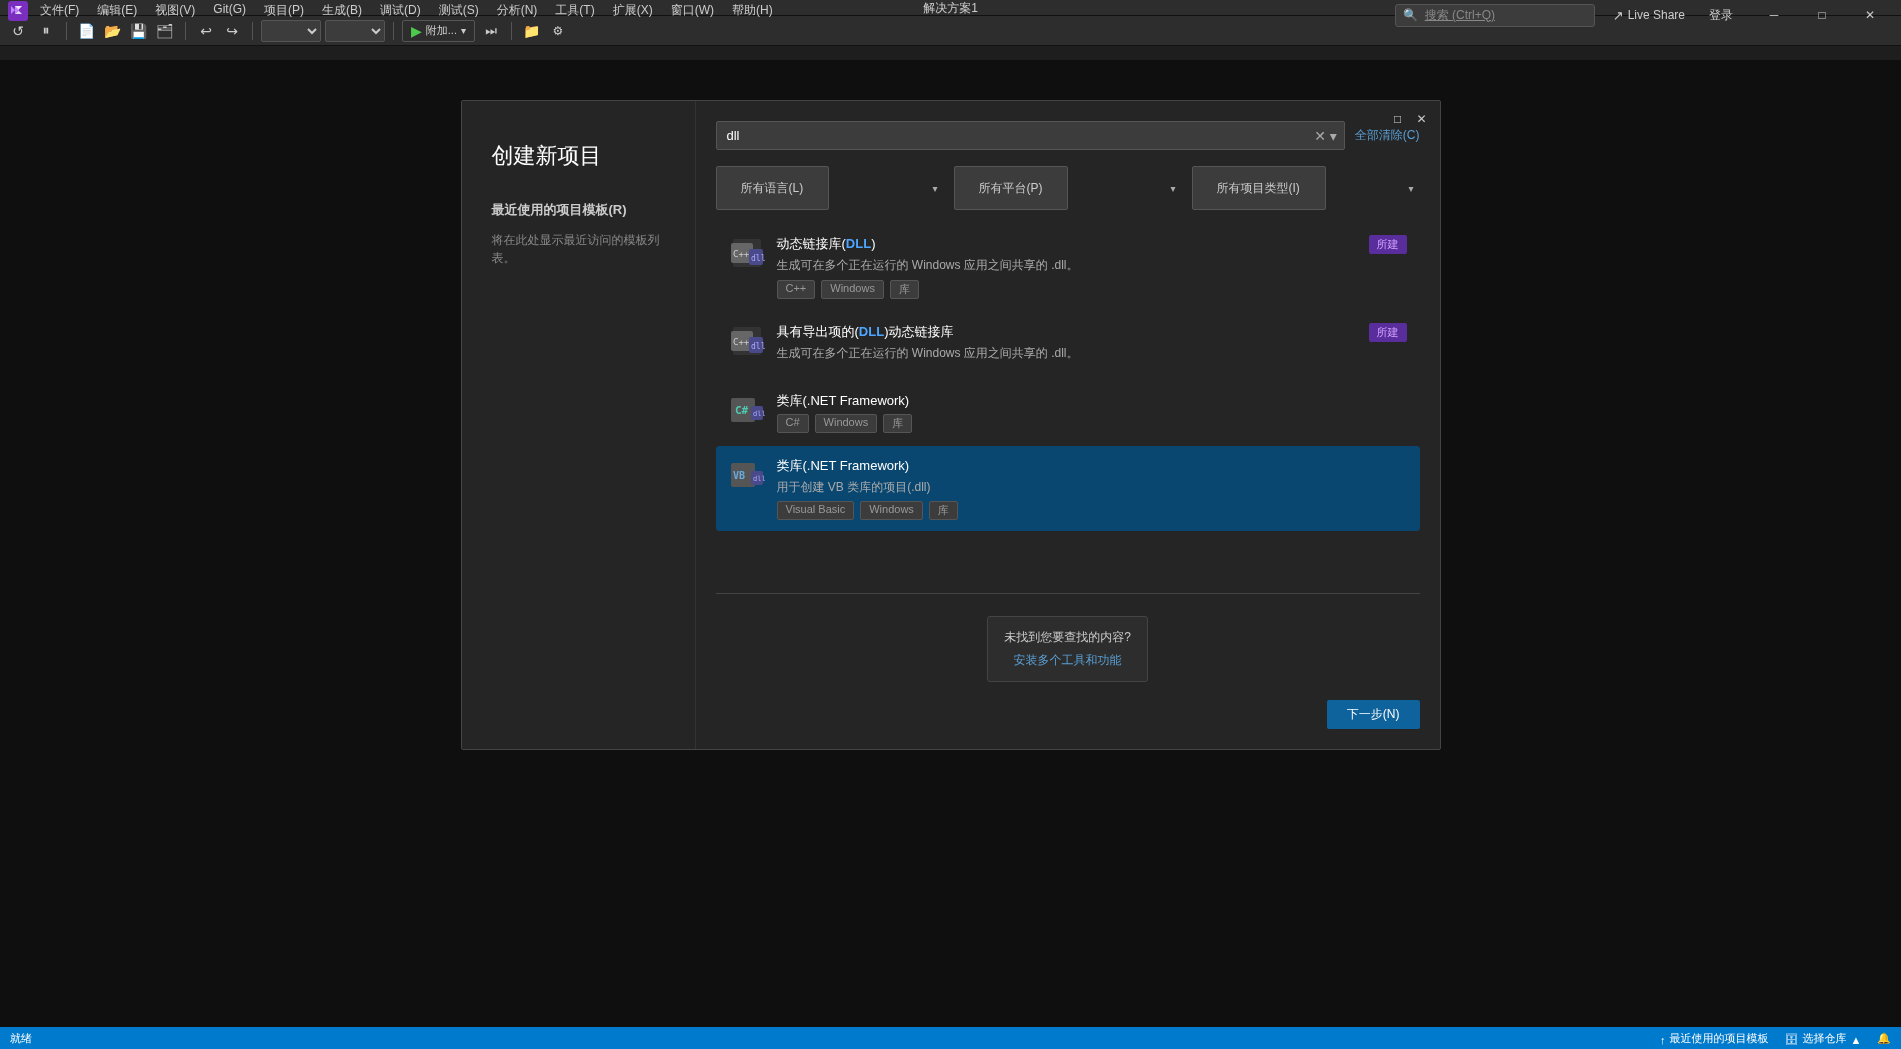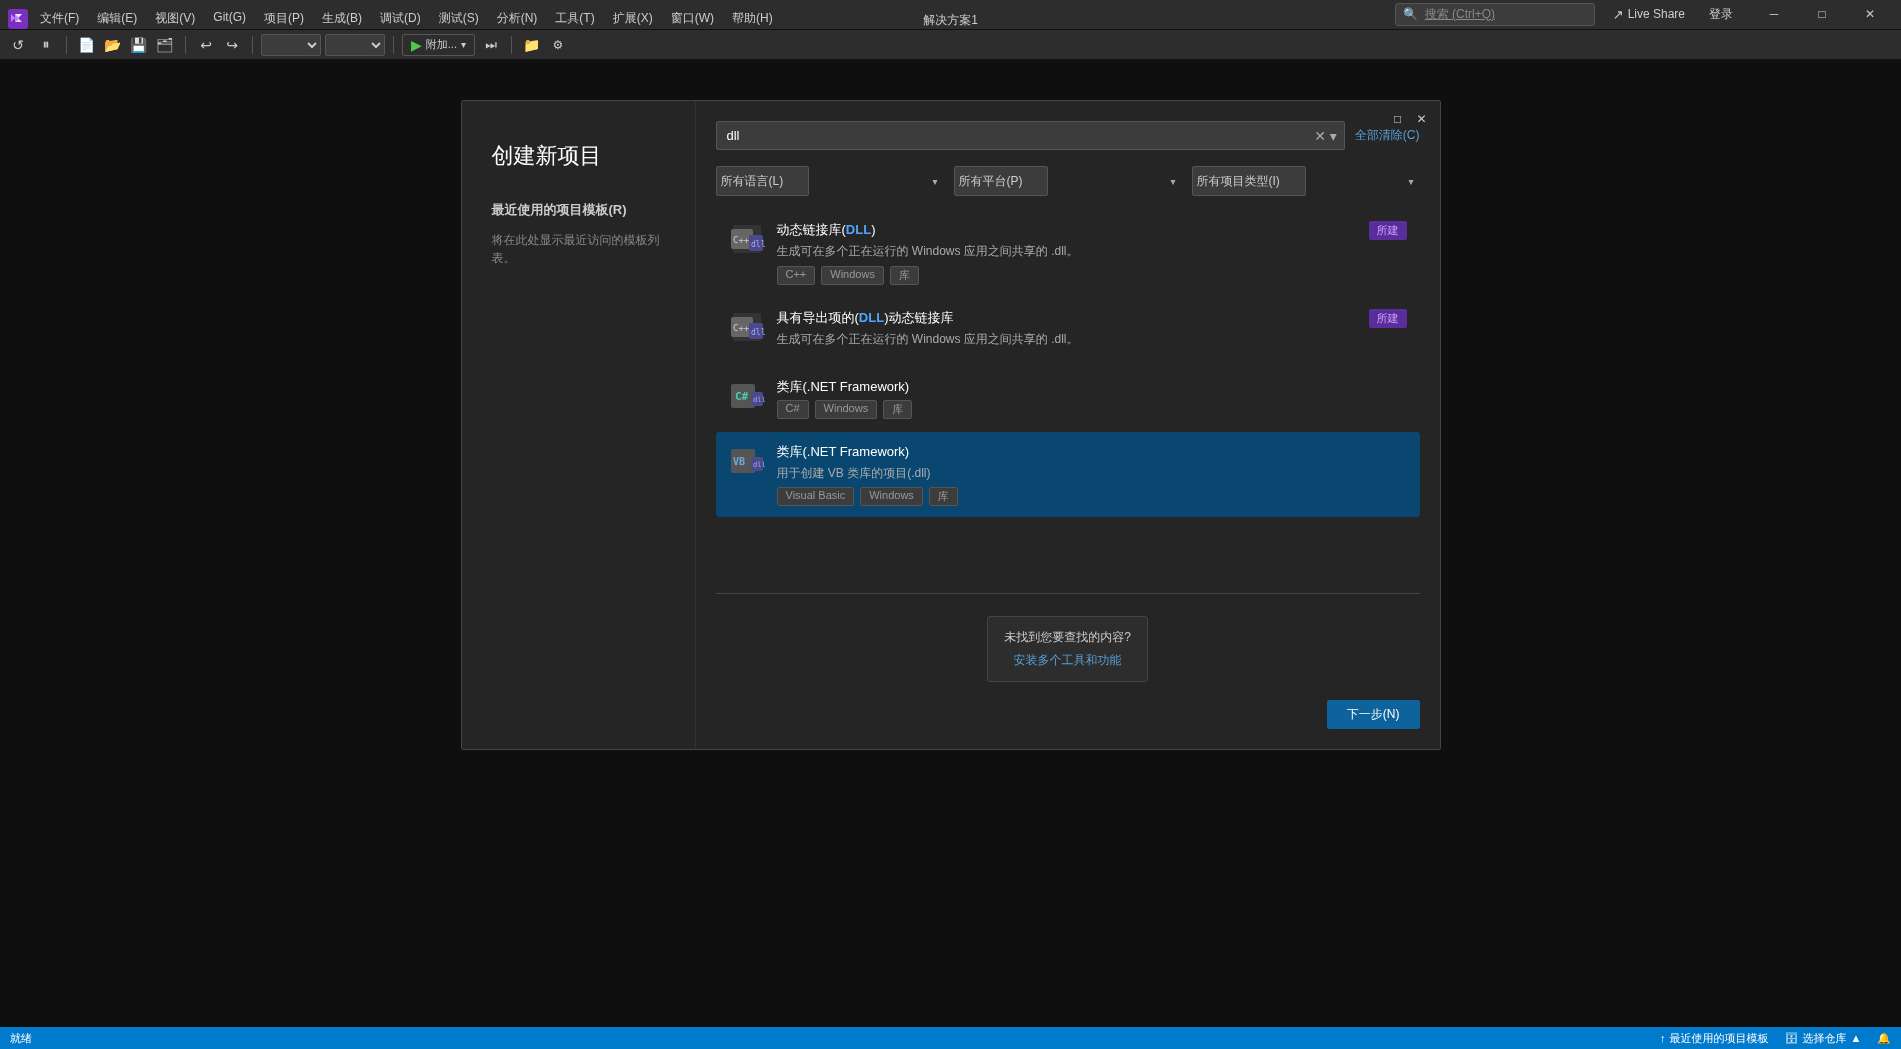--- a/index.html
+++ b/index.html
@@ -9,24 +9,24 @@
       background: #1e1e1e;
       color: #cccccc;
       font-family: 'Microsoft YaHei', 'Segoe UI', sans-serif;
       font-size: 13px;
       overflow: hidden;
       position: relative;
     }
 
     
     #titlebar {
-      height: 30px;
+      height: 16px;
       background: #2d2d2d;
       display: flex;
-      align-items: flex-end;
+      align-items: flex-start;
       justify-content: space-between;
       padding: 0 8px;
       border-bottom: 1px solid #111;
       user-select: none;
     }
     .titlebar-left {
       display: flex;
       align-items: center;
       gap: 4px;
     }
@@ -256,28 +256,28 @@
     .filter-row {
       display: flex;
       gap: 10px;
       margin-bottom: 14px;
     }
     .filter-select {
       background: #3c3c3c;
       border: 1px solid #555;
       color: #ccc;
       font-size: 12px;
-      padding: 4px 24px 4px 4px;
+      padding: 4px 24px 4px 24px;
       border-radius: 2px;
       cursor: pointer;
       appearance: none;
       -webkit-appearance: none;
       position: relative;
       flex: 1;
-      height: 30px;
+      height: 44px;
     }
     .filter-wrap {
       flex: 1;
       position: relative;
     }
     .filter-wrap::after {
       content: '▾';
       position: absolute;
       right: 6px;
       top: 50%;
@@ -439,21 +439,21 @@
     }
     .status-right {
       display: flex;
       align-items: center;
       gap: 16px;
     }
     .status-item {
       font-size: 11px;
       color: #fff;
       display: flex;
-      align-items: center;
+      align-items: flex-end;
       gap: 4px;
       cursor: pointer;
     }
   </style>
 </head>
 <body>
 
 <div id="titlebar">
   <div class="titlebar-left">
     <div class="vs-logo">

